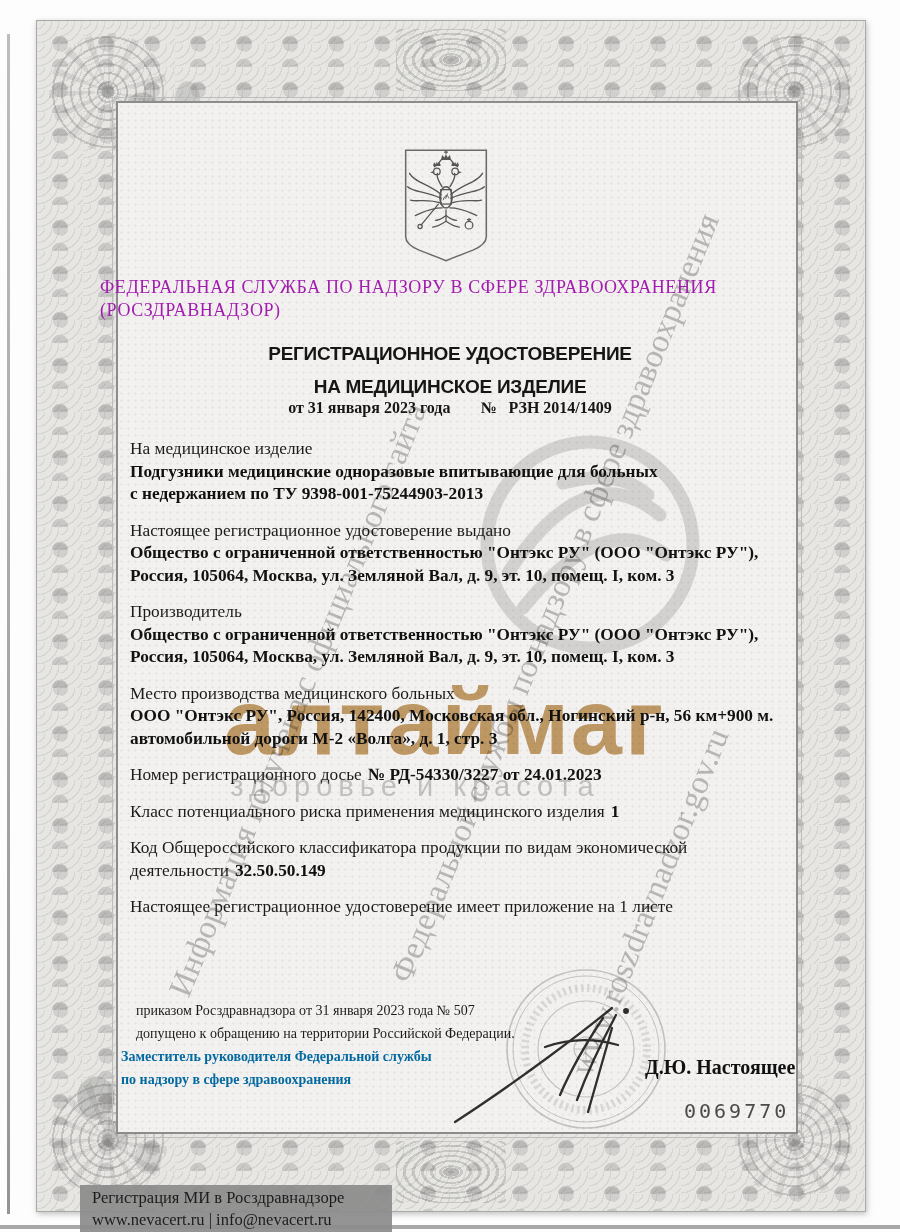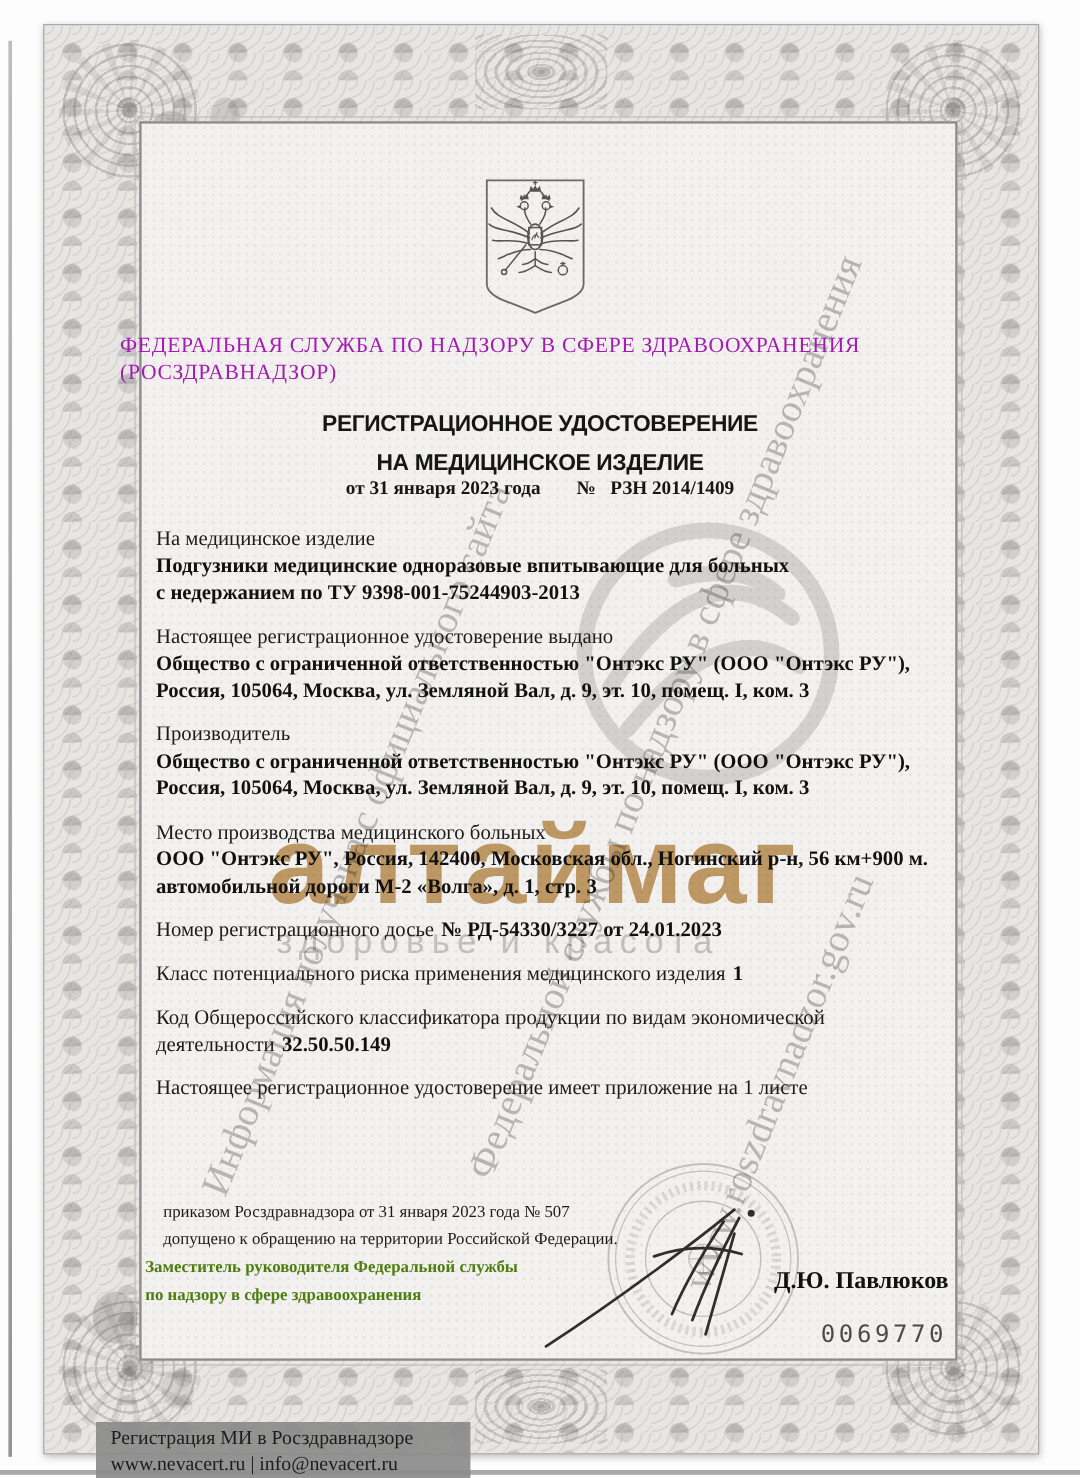--- a/index.html
+++ b/index.html
@@ -73,21 +73,21 @@
   .date-row .num-sign{margin-left:30px;}
   .date-row .num{margin-left:12px;}
   .body-block{position:absolute;left:130px;top:438px;width:672px;
     font-size:17.3px;line-height:22.5px;color:#1b1b19;}
   .body-block .sec{margin:0 0 14px 0;}
   .body-block b{font-weight:bold;color:#111;}
   .body-block .inline-b{margin-left:6px;}
   .footer-block{position:absolute;left:121px;top:999px;width:560px;
     font-size:14px;line-height:23px;color:#1b1b19;}
   .footer-block .indent{padding-left:15px;}
-  .footer-block b{color:#4d7c0f;}
+  .footer-block b{color:#0369a1;}
   .signer-name{position:absolute;left:645px;top:1056px;font-size:20px;font-weight:bold;color:#111;}
   .serial{position:absolute;left:684px;top:1099px;font-family:"DejaVu Sans Mono", monospace;
     font-size:20px;letter-spacing:3px;color:#4a4a4a;text-align:center;}
   
   .wm{position:absolute;mix-blend-mode:multiply;pointer-events:none;}
   .wm-diag{white-space:nowrap;font-size:33px;color:#8d8d8d;opacity:.55;
     transform:translate(-50%,-50%) rotate(-68deg);}
   #wm-diag-1{left:298px;top:700px;}
   #wm-diag-2{left:555px;top:598px;}
   #wm-diag-3{left:650px;top:902px;}
@@ -223,21 +223,21 @@
     </div>
   </div>
 
   <div class="footer-block">
     <div class="indent">приказом Росздравнадзора от 31 января 2023 года № 507</div>
     <div class="indent">допущено к обращению на территории Российской Федерации.</div>
     <b>Заместитель руководителя Федеральной службы</b><br>
     <b>по надзору в сфере здравоохранения</b>
   </div>
 
-  <div class="signer-name">Д.Ю. Павлюков</div>
+  <div class="signer-name">Д.Ю. Настоящее</div>
   <div class="serial">0069770</div>
 </div>
 
 <svg class="stamp" viewBox="0 0 166 166">
   <g fill="none" stroke="#9a9a9a">
     <circle cx="83" cy="83" r="79" stroke-width="1.6"></circle>
     <circle cx="83" cy="83" r="73" stroke-width="1"></circle>
     <circle cx="83" cy="83" r="48" stroke-width="1.2"></circle>
     <circle cx="83" cy="83" r="61" stroke-width="8" stroke-dasharray="2.5 3.5" opacity=".55"></circle>
     <circle cx="83" cy="83" r="12" stroke-width="1.2"></circle>

